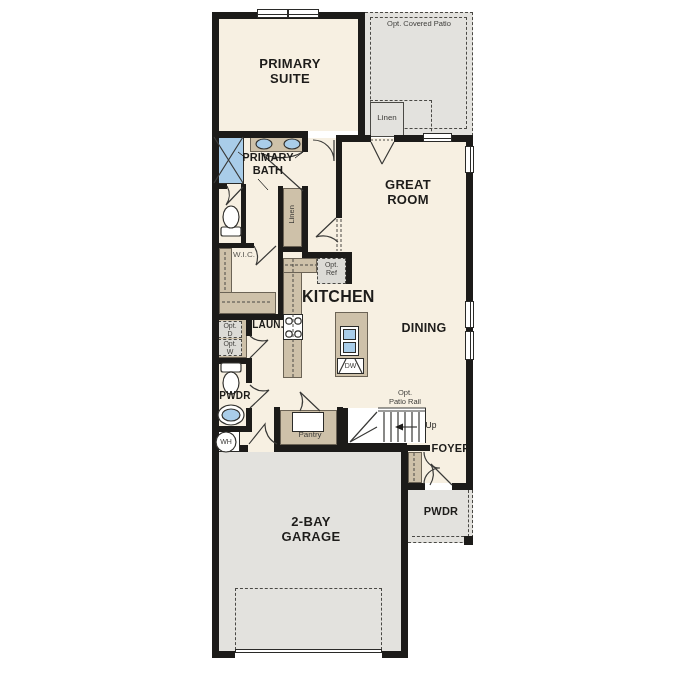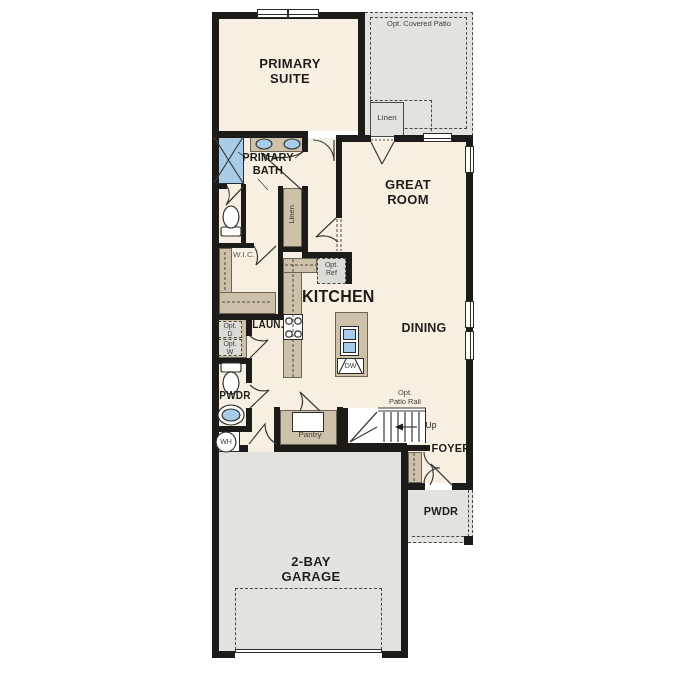--- a/index.html
+++ b/index.html
@@ -180,16 +180,16 @@
   <div class="lbl med" style="left:396px;top:321px;width:56px;font-size:12.5px">DINING</div>
   <div class="lbl tiny" style="left:337px;top:362px;width:27px">DW</div>
   <div class="lbl med" style="left:210px;top:390px;width:50px;font-size:10px">PWDR</div>
   <div class="lbl tiny" style="left:215px;top:438px;width:22px">WH</div>
   <div class="lbl sm" style="left:292px;top:430px;width:36px">Pantry</div>
   <div class="lbl sm" style="left:374px;top:389px;width:62px;font-size:7.5px">Opt.
 Patio Rail</div>
   <div class="lbl sm" style="left:420px;top:421px;width:22px;font-size:8.5px;color:#1d1c1a">Up</div>
   <div class="lbl med" style="left:429px;top:442px;width:44px">FOYER</div>
   <div class="lbl med" style="left:416px;top:505px;width:50px">PWDR</div>
-  <div class="lbl big" style="left:270px;top:555px;width:82px">2-BAY
+  <div class="lbl big" style="left:270px;top:515px;width:82px">2-BAY
 GARAGE</div>
 
 </div>
 
 </body></html>

